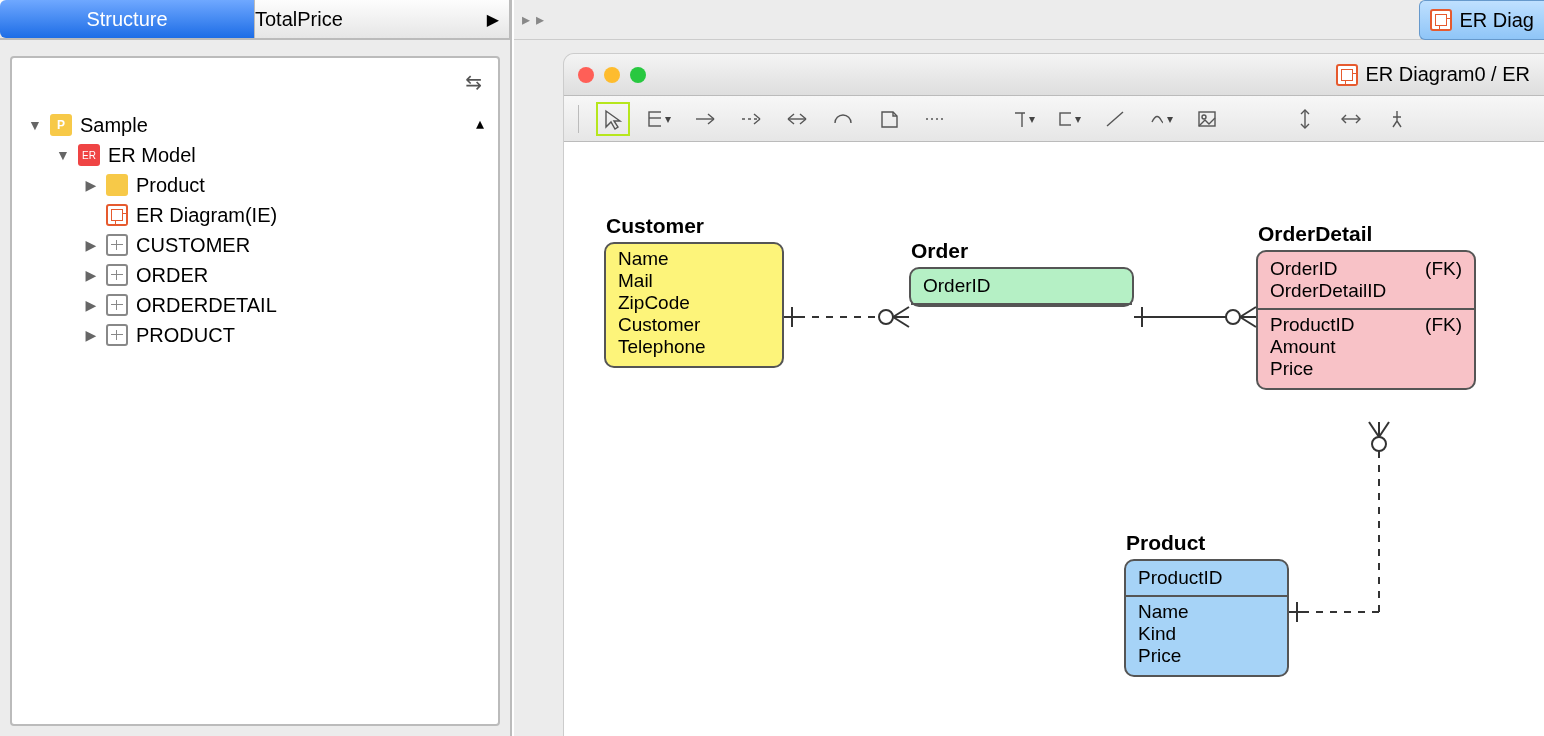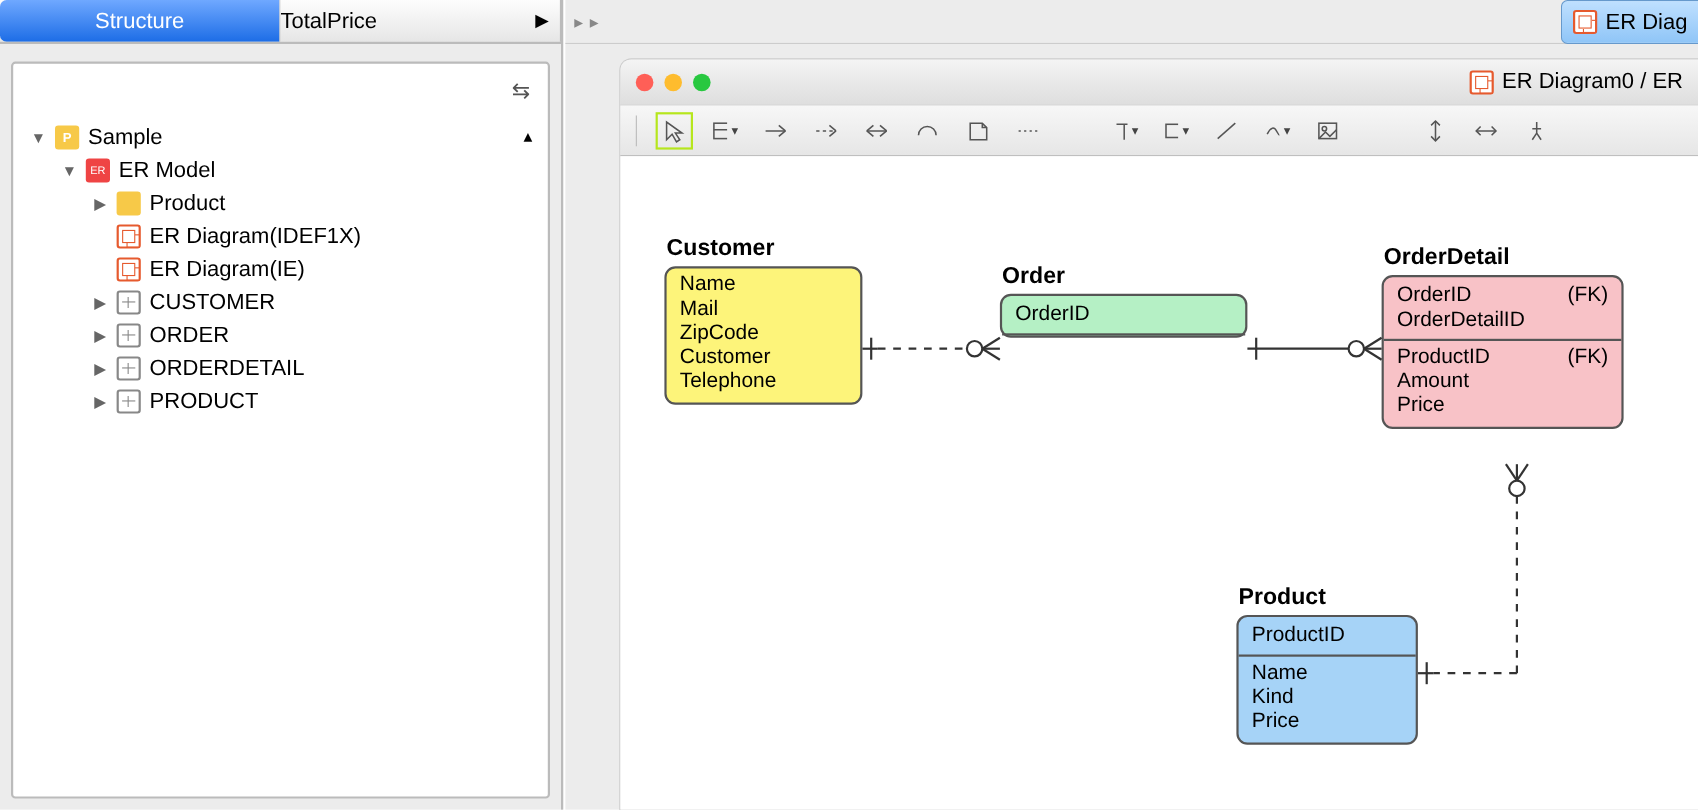--- a/index.html
+++ b/index.html
@@ -137,25 +137,20 @@
         <span>ER Model</span>
       </div>
       <div class="node lvl3">
         <span class="twisty">▶</span>
         <span class="ico folder"></span>
         <span>Product</span>
       </div>
       <div class="node lvl3">
         <span class="twisty"></span>
         <span class="ico diagram"></span>
-        <span>ER Diagram(IDEF1X)</span>
-      </div>
-      <div class="node lvl3">
-        <span class="twisty"></span>
-        <span class="ico diagram"></span>
         <span>ER Diagram(IE)</span>
       </div>
       <div class="node lvl3">
         <span class="twisty">▶</span>
         <span class="ico table"></span>
         <span>CUSTOMER</span>
       </div>
       <div class="node lvl3">
         <span class="twisty">▶</span>
         <span class="ico table"></span>

